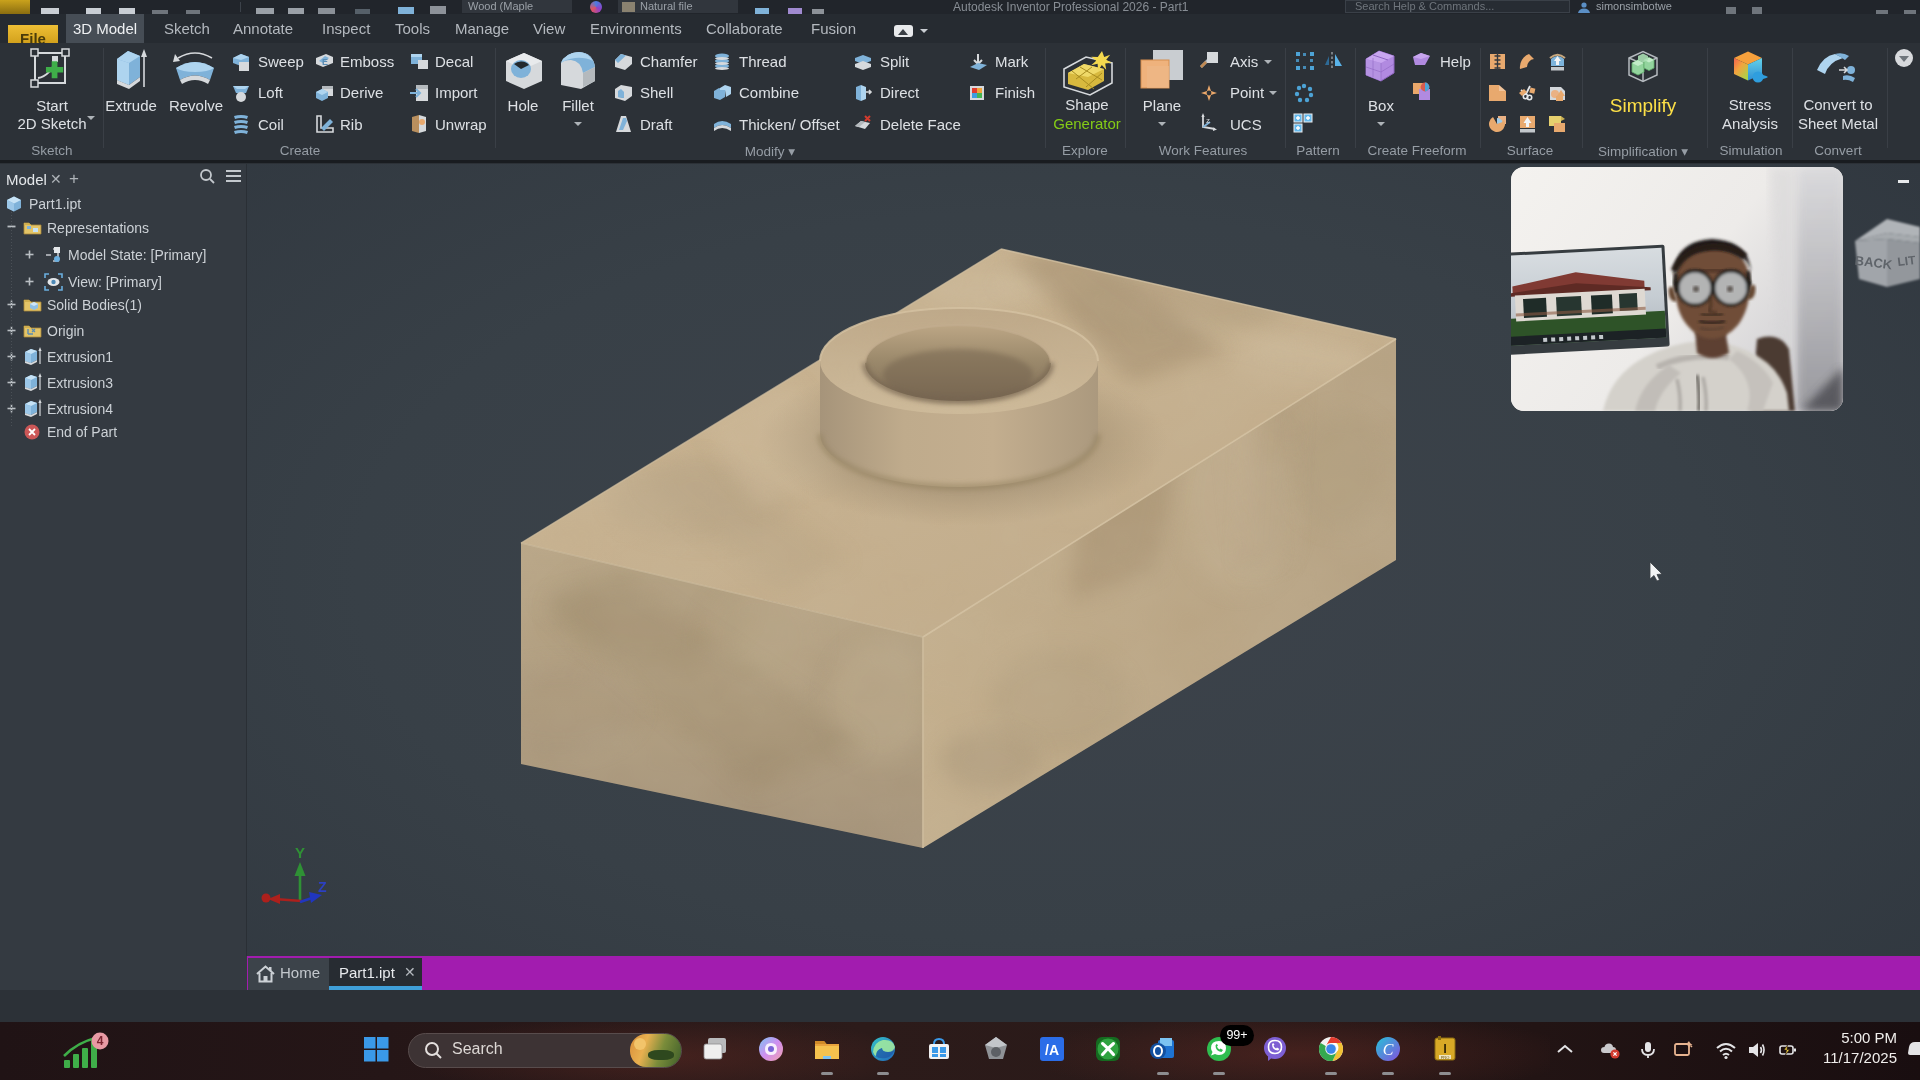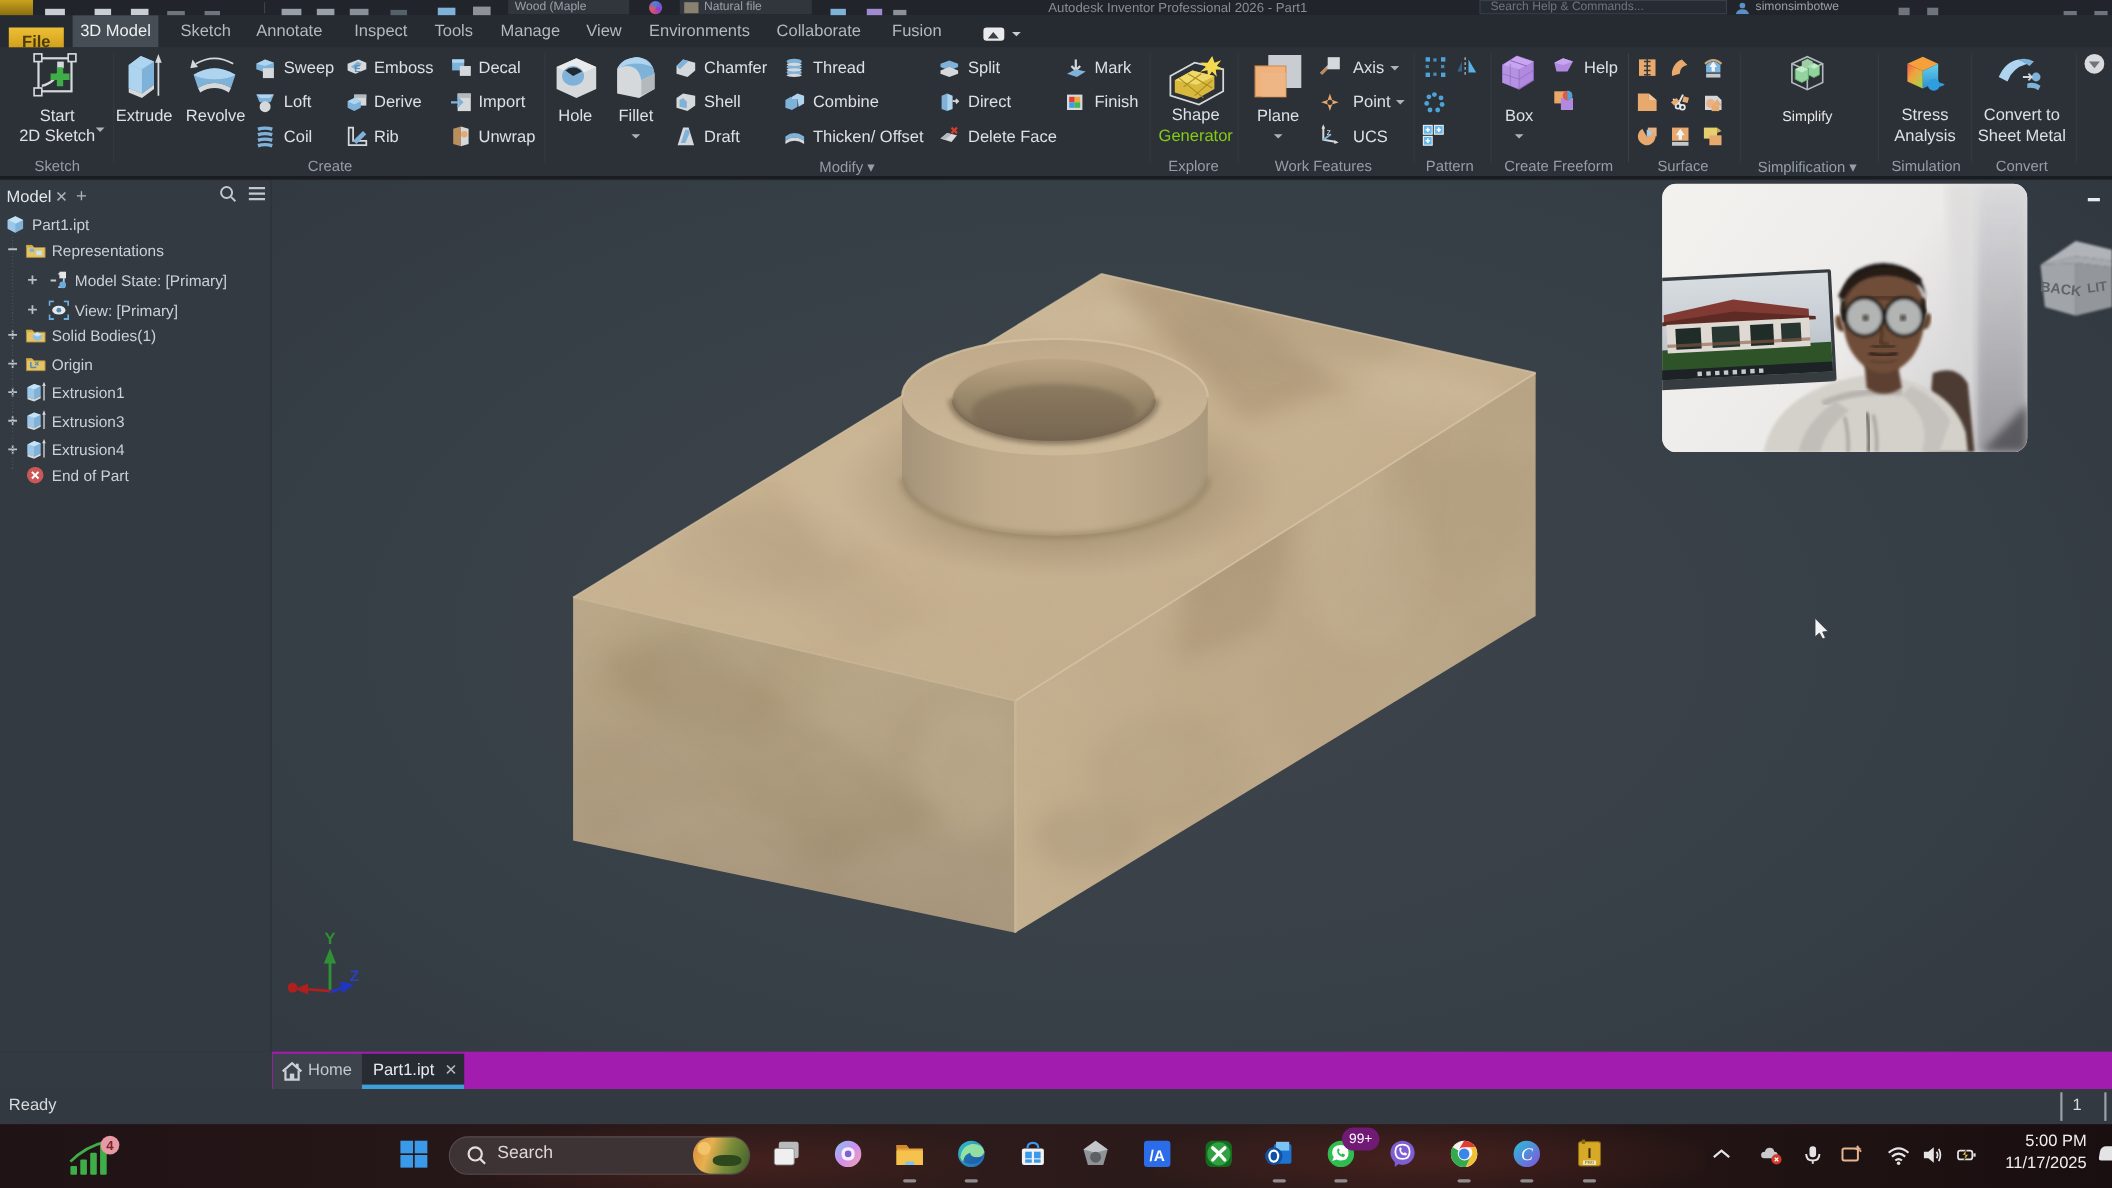--- a/index.html
+++ b/index.html
@@ -424,21 +424,21 @@
           <g stroke="#c3c8cd" stroke-width="1.5" fill="none" opacity="0.9">
             <path d="M5 10 L19 3.5 L33 10 L33 27 L19 33.5 L5 27 Z"></path>
             <path d="M5 10 L19 16 L33 10 M19 16 L19 33.5"></path>
           </g>
           <path d="M8 15 L14 12 L20 15 L20 24 L14 27 L8 24 Z" fill="#93d49e" stroke="#5fae6a" stroke-width="0.8"></path>
           <path d="M8 15 L14 12 L20 15 L14 18 Z" fill="#c2ecc8"></path>
           <path d="M20 12 L25 9.5 L30 12 L30 20 L25 22.5 L20 20 Z" fill="#93d49e" stroke="#5fae6a" stroke-width="0.8"></path>
           <path d="M20 12 L25 9.5 L30 12 L25 14.5 Z" fill="#c2ecc8"></path>
           <path d="M14 8 L19 5.5 L24 8 L24 12 L19 14.5 L14 12 Z" fill="#a9dfb2" opacity="0.9"></path>
         </svg></div>
-<div class="btext" style="left:1643px;top:53px;font-size:13px;color:#e5e5e5;height:20px;line-height:20px;transform:translateX(-50%);text-align:right;">Simplify</div>
+<div class="btext" style="left:1643px;top:53px;font-size:19px;color:#fde047;height:20px;line-height:20px;transform:translateX(-50%);text-align:right;">Simplify</div>
 <div class="btext" style="left:1643px;top:100px;font-size:13.5px;color:#969da5;transform:translateX(-50%);">Simplification ▾</div>
 <div class="rsep" style="left:1707px;"></div>
 <div class="ic" style="left:1729px;top:4px;"><svg width="40" height="40" viewBox="0 0 40 40">
           <defs>
             <linearGradient id="sgl" x1="0" y1="0" x2="0.8" y2="1">
               <stop offset="0" stop-color="#f2604e"></stop>
               <stop offset="0.45" stop-color="#f2a43e"></stop>
               <stop offset="1" stop-color="#a8d44a"></stop>
             </linearGradient>
             <linearGradient id="sgr" x1="0" y1="0" x2="0" y2="1">
@@ -878,26 +878,20 @@
         <rect x="7.5" y="11" width="4" height="5.5" fill="#ccd1d6"></rect>
         <rect x="13" y="2" width="2.5" height="4" fill="#ccd1d6"></rect>
       </svg>
     <div class="abs" style="left:33px;top:8px;font-size:15px;color:#c3c8cd;">Home</div>
     <div class="abs" style="left:82px;top:2px;width:93px;height:32px;background:#272c32;"></div>
     <div class="abs" style="left:92px;top:8px;font-size:15px;color:#e8eaed;">Part1.ipt</div>
     <div class="abs" style="left:157px;top:8px;font-size:14px;color:#b4b9bf;">✕</div>
     <div class="abs" style="left:82px;top:30px;width:93px;height:4px;background:#3f9fd8;"></div>
   </div>
   <div id="lpanelbottom" class="abs"></div>
-  <div id="statusbar" class="abs">
-    <span style="position:absolute;left:8px;top:6px;">Ready</span>
-    <div class="abs" style="left:1873px;top:3px;width:1.5px;height:26px;background:#9aa0a6;"></div>
-    <div class="abs" style="left:1884px;top:6px;font-size:15px;color:#d8dbde;">1</div>
-    <div class="abs" style="left:1913px;top:3px;width:1.5px;height:26px;background:#9aa0a6;"></div>
-  </div>
   <div id="taskbar" class="abs"></div>
   <div class="abs" style="left:430px;top:1022px;width:460px;height:58px;background:radial-gradient(ellipse 260px 40px at 50% 60%, rgba(120,50,40,0.35), rgba(0,0,0,0));"></div>
 <div class="abs" style="left:1050px;top:1022px;width:500px;height:58px;background:radial-gradient(ellipse 280px 42px at 50% 55%, rgba(140,55,45,0.30), rgba(0,0,0,0));"></div>
 <svg class="abs" style="left:60px;top:1032px;" width="52" height="42" viewBox="0 0 52 42">
       <g fill="#3fae49">
         <rect x="4" y="28" width="6" height="8" rx="1"></rect>
         <rect x="13" y="22" width="6" height="14" rx="1"></rect>
         <rect x="22" y="16" width="6" height="20" rx="1"></rect>
         <rect x="31" y="9" width="6" height="27" rx="1"></rect>
       </g>
@@ -988,21 +982,21 @@
       <circle cx="10" cy="17" r="8" fill="#1250a0"></circle>
       <ellipse cx="10" cy="17" rx="4" ry="5" fill="none" stroke="#ffffff" stroke-width="2"></ellipse>
     </svg>
 <div class="abs" style="left:1157px;top:1072px;width:12px;height:3px;border-radius:2px;background:#8d8d90;"></div>
 <svg class="abs" style="left:1204px;top:1034px;" width="30" height="30" viewBox="0 0 30 30">
       <circle cx="15" cy="15" r="12" fill="#2fbd4f"></circle>
       <path d="M15 7 Q22 7 22 14 Q22 21 15 21 Q13 21 11 20 L7 21.5 L8.5 18 Q7 16 7 14 Q7 7 15 7 Z" fill="#ffffff"></path>
       <path d="M11.5 11.5 Q11.5 17 17.5 18 L19 16 L16.5 14.5 L15.5 15.5 Q13.5 14.5 13 12.5 L14 11.5 L12.8 9.8 Z" fill="#2fbd4f"></path>
     </svg>
 <div class="abs" style="left:1213px;top:1072px;width:12px;height:3px;border-radius:2px;background:#8d8d90;"></div>
-<div class="abs" style="left:1220px;top:1025px;width:34px;height:21px;border-radius:11px;background:#701a75;">
+<div class="abs" style="left:1220px;top:1025px;width:34px;height:21px;border-radius:11px;background:#000000;">
       <div style="width:100%;text-align:center;font-size:12.5px;color:#fff;line-height:21px;font-family:Liberation Sans;">99+</div>
     </div>
 <svg class="abs" style="left:1260px;top:1034px;" width="30" height="30" viewBox="0 0 30 30">
       <circle cx="15" cy="14" r="11" fill="#7d5fd3"></circle>
       <path d="M8 22 L8 27 L13 23 Z" fill="#7d5fd3"></path>
       <path d="M15 6.5 Q21.5 6.5 21.5 13 Q21.5 19.5 15 19.5 Q8.5 19.5 8.5 13 Q8.5 6.5 15 6.5 Z" fill="none" stroke="#ffffff" stroke-width="1.6"></path>
       <path d="M12 10 Q12 16 18 16.5 L19.5 15 L17 13.5 L16 14.5 Q14 13.5 13.5 11.5 L14.5 10.5 L13.2 9 Z" fill="#ffffff"></path>
     </svg>
 <svg class="abs" style="left:1316px;top:1034px;" width="30" height="30" viewBox="0 0 30 30">
       <circle cx="15" cy="15" r="12" fill="#f2f2f2"></circle>

